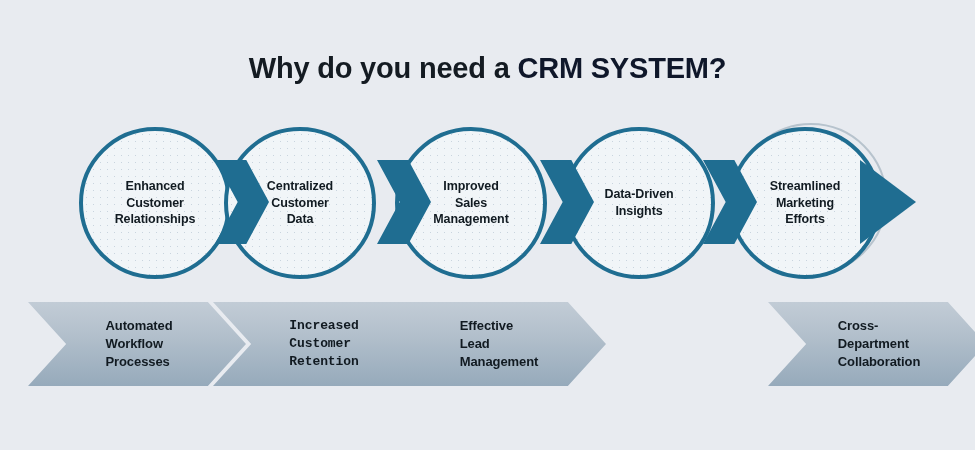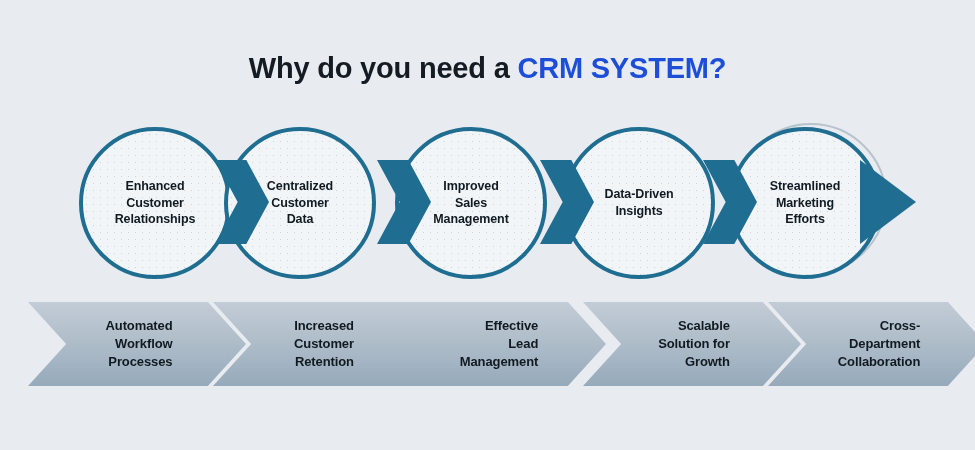--- a/index.html
+++ b/index.html
@@ -28,21 +28,21 @@
     left: 0;
     width: 975px;
     text-align: center;
     font-size: 29px;
     font-weight: bold;
     letter-spacing: -0.2px;
     color: #141b22;
     white-space: nowrap;
   }
   .title .accent {
-    color: #1d4ed8;
+    color: #0f172a;
     margin-top: 35px;
   }
 
   
   .circle-row {
     position: absolute;
     top: 0;
     left: 0;
     width: 884px;
     height: 300px;
@@ -122,21 +122,21 @@
   }
   .banner.first {
     clip-path: polygon(0% 0%, 82.5% 0%, 100% 50%, 82.5% 100%, 0% 100%, 17.5% 50%);
   }
   .banner .banner-label {
     position: absolute;
     inset: 0;
     display: flex;
     align-items: center;
     justify-content: center;
-    text-align: right;
+    text-align: left;
     font-size: 13px;
     font-weight: bold;
     line-height: 1.36;
     color: #111a21;
     letter-spacing: -0.1px;
     padding-left: 16px;
     padding-right: 12px;
     box-sizing: border-box;
   }
 </style>
@@ -183,30 +183,27 @@
     <div class="arrow" style="left:703px;"></div>
     <div class="arrow tip" style="left:860px;"></div>
   </div>
 
   <div class="banner-row">
 
     <div class="banner first" style="left:28px;  width:218px;">
       <div class="banner-label">Automated<br>Workflow<br>Processes</div>
     </div>
 
-    <div class="banner" style="left:213px; width:218px;">
+    <div class="banner" style="left:213px; width:218px;font-family:Liberation Mono, monospace;">
       <div class="banner-label">Increased<br>Customer<br>Retention</div>
     </div>
 
     <div class="banner" style="left:388px; width:218px;">
       <div class="banner-label">Effective<br>Lead<br>Management</div>
     </div>
 
-    <div class="banner" style="left:583px; width:218px;">
-      <div class="banner-label">Scalable<br>Solution for<br>Growth</div>
-    </div>
 
     <div class="banner" style="left:768px; width:218px;">
       <div class="banner-label">Cross-<br>Department<br>Collaboration</div>
     </div>
   </div>
 
 </div>
 
 </body></html>

